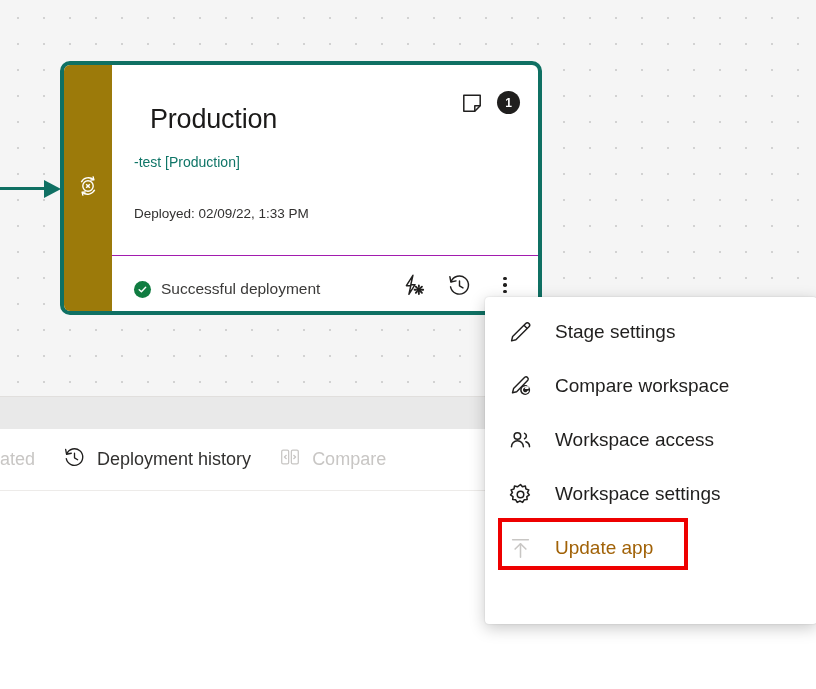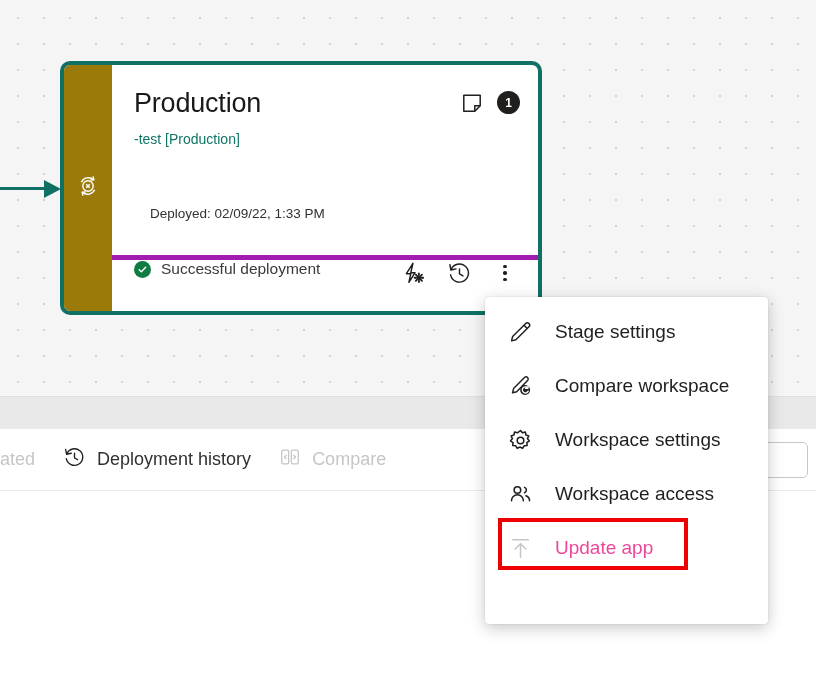--- a/index.html
+++ b/index.html
@@ -53,47 +53,47 @@
   .rail-icon {
     position: absolute; left: 50%; top: 121px;
     transform: translate(-50%, -50%);
     width: 26px; height: 26px;
   }
   .card-body { flex: 1 1 auto; position: relative; display: flex; flex-direction: column; }
 
   .card-top { flex: 1 1 auto; padding: 22px 22px 0 22px; position: relative; }
   .stage-title {
     font-size: 27px; font-weight: 400; color: #1b1a19;
-    letter-spacing: -0.2px; line-height: 32px; margin: 0;
+    letter-spacing: -0.2px; line-height: 32px; margin: 16px;
   }
   .stage-sub {
     margin-top: 9px; font-size: 14px; color: #0f7567;
     line-height: 22px; cursor: pointer;
   }
   .stage-deployed {
-    position: absolute; left: 38px; top: 141px;
+    position: absolute; left: 22px; top: 141px;
     font-size: 13.5px; color: #323130;
   }
 
   .card-badges {
     position: absolute; right: 18px; top: 26px;
     display: flex; align-items: center; gap: 14px;
   }
   .note-icon { width: 22px; height: 22px; cursor: pointer; }
   .count-badge {
     width: 23px; height: 23px; border-radius: 50%;
     background: #201f1e; color: #ffffff;
     font-size: 12px; font-weight: 600;
     display: flex; align-items: center; justify-content: center;
   }
 
   .card-footer {
     flex: 0 0 56px; height: 56px;
-    border-top: 5px solid #a21caf;
-    display: flex; align-items: flex-start;
+    border-top: 1px solid #a21caf;
+    display: flex; align-items: flex-end;
     padding: 0 14px 13px 22px;
   }
   .status-wrap { display: flex; align-items: center; gap: 10px; flex: 1 1 auto; }
   .status-dot {
     width: 17px; height: 17px; border-radius: 50%;
     background: #107c41; display: flex; align-items: center;
     justify-content: center; flex: 0 0 17px;
   }
   .status-text { font-size: 15.5px; color: #3b3a39; }
   .footer-actions { display: flex; align-items: center; gap: 20px; padding-right: 6px; }
@@ -130,38 +130,38 @@
   .side-box {
     position: absolute; right: 8px; top: 13px;
     width: 90px; height: 36px;
     border: 1px solid #c8c6c4; border-radius: 5px;
     background: #ffffff;
   }
 
   
   .ctx-menu {
     position: absolute; left: 485px; top: 297px;
-    width: 283px; height: 327px;
+    width: 332px; height: 327px;
     background: #ffffff; border-radius: 4px;
     box-shadow: 0 4px 16px rgba(0,0,0,0.22), 0 0 2px rgba(0,0,0,0.14);
     padding: 8px 0 0 0;
     z-index: 50;
   }
   .ctx-item {
     display: flex; align-items: center; height: 54px;
     padding: 0 20px 0 22px; cursor: pointer; position: relative;
   }
   .ctx-item.disabled { cursor: default; }
   .ctx-ico {
     width: 26px; height: 26px; flex: 0 0 26px;
     display: flex; align-items: center; justify-content: center;
     margin-right: 22px;
   }
   .ctx-label { font-size: 19px; color: #201f1e; }
-  .ctx-item.disabled .ctx-label { color: #ec4899; }
+  .ctx-item.disabled .ctx-label { color: #a16207; }
 
   .highlight-box {
     position: absolute; left: 498px; top: 518px;
     width: 190px; height: 52px;
     border: 4px solid #ee0000;
     z-index: 60; pointer-events: none;
   }
 </style>
 </head>
 <body>
@@ -299,40 +299,40 @@
           <circle cx="17.8" cy="16.6" r="5.2" fill="#201f1e" stroke="none"></circle>
           <path d="M20.3 14.2 a3.2 3.2 0 1 0 0.7 3.6" stroke="#ffffff" stroke-width="1.4" stroke-linecap="round"></path>
           <path d="M20.8 12.2 v2.6 h-2.6" stroke="#ffffff" stroke-width="1.4" stroke-linecap="round"></path>
         </svg>
       </span>
       <span class="ctx-label">Compare workspace</span>
     </div>
 
     <div class="ctx-item">
       <span class="ctx-ico">
-        <svg viewBox="0 0 26 26" width="25" height="25" fill="none" stroke="#201f1e" stroke-width="1.6" stroke-linejoin="round">
-          <circle cx="13" cy="13" r="3.4"></circle>
-          <path d="M13 2.6 l2.0 2.4 l3.0 -0.9 l0.6 3.1 l3.0 1.0 l-1.4 2.8 l2.0 2.4 l-2.6 1.8 l0.3 3.1 l-3.1 0.2 l-1.6 2.7 l-2.8 -1.4 l-2.8 1.4 l-1.6 -2.7 l-3.1 -0.2 l0.3 -3.1 l-2.6 -1.8 l2.0 -2.4 l-1.4 -2.8 l3.0 -1.0 l0.6 -3.1 l3.0 0.9 z"></path>
-        </svg>
-      </span>
-      <span class="ctx-label">Workspace settings</span>
-    </div>
-
-    <div class="ctx-item">
-      <span class="ctx-ico">
         <svg viewBox="0 0 26 26" width="25" height="25" fill="none" stroke="#201f1e" stroke-width="1.6" stroke-linecap="round" stroke-linejoin="round">
           <circle cx="9.8" cy="8.4" r="3.4"></circle>
           <path d="M3.6 19.4 a6.2 6.2 0 0 1 12.4 0"></path>
           <path d="M17.2 5.6 a3.0 3.0 0 0 1 0 5.6"></path>
           <path d="M18.6 14.4 a5.6 5.6 0 0 1 3.8 5.0"></path>
         </svg>
       </span>
       <span class="ctx-label">Workspace access</span>
     </div>
 
+    <div class="ctx-item">
+      <span class="ctx-ico">
+        <svg viewBox="0 0 26 26" width="25" height="25" fill="none" stroke="#201f1e" stroke-width="1.6" stroke-linejoin="round">
+          <circle cx="13" cy="13" r="3.4"></circle>
+          <path d="M13 2.6 l2.0 2.4 l3.0 -0.9 l0.6 3.1 l3.0 1.0 l-1.4 2.8 l2.0 2.4 l-2.6 1.8 l0.3 3.1 l-3.1 0.2 l-1.6 2.7 l-2.8 -1.4 l-2.8 1.4 l-1.6 -2.7 l-3.1 -0.2 l0.3 -3.1 l-2.6 -1.8 l2.0 -2.4 l-1.4 -2.8 l3.0 -1.0 l0.6 -3.1 l3.0 0.9 z"></path>
+        </svg>
+      </span>
+      <span class="ctx-label">Workspace settings</span>
+    </div>
+
 
     <div class="ctx-item disabled">
       <span class="ctx-ico">
         <svg viewBox="0 0 26 26" width="25" height="25" fill="none" stroke="#c8c6c4" stroke-width="1.6" stroke-linecap="round" stroke-linejoin="round">
           <path d="M4.8 4.0 H21.2"></path>
           <path d="M13.0 22.0 V8.0"></path>
           <path d="M7.4 13.6 L13.0 8.0 L18.6 13.6"></path>
         </svg>
       </span>
       <span class="ctx-label">Update app</span>

